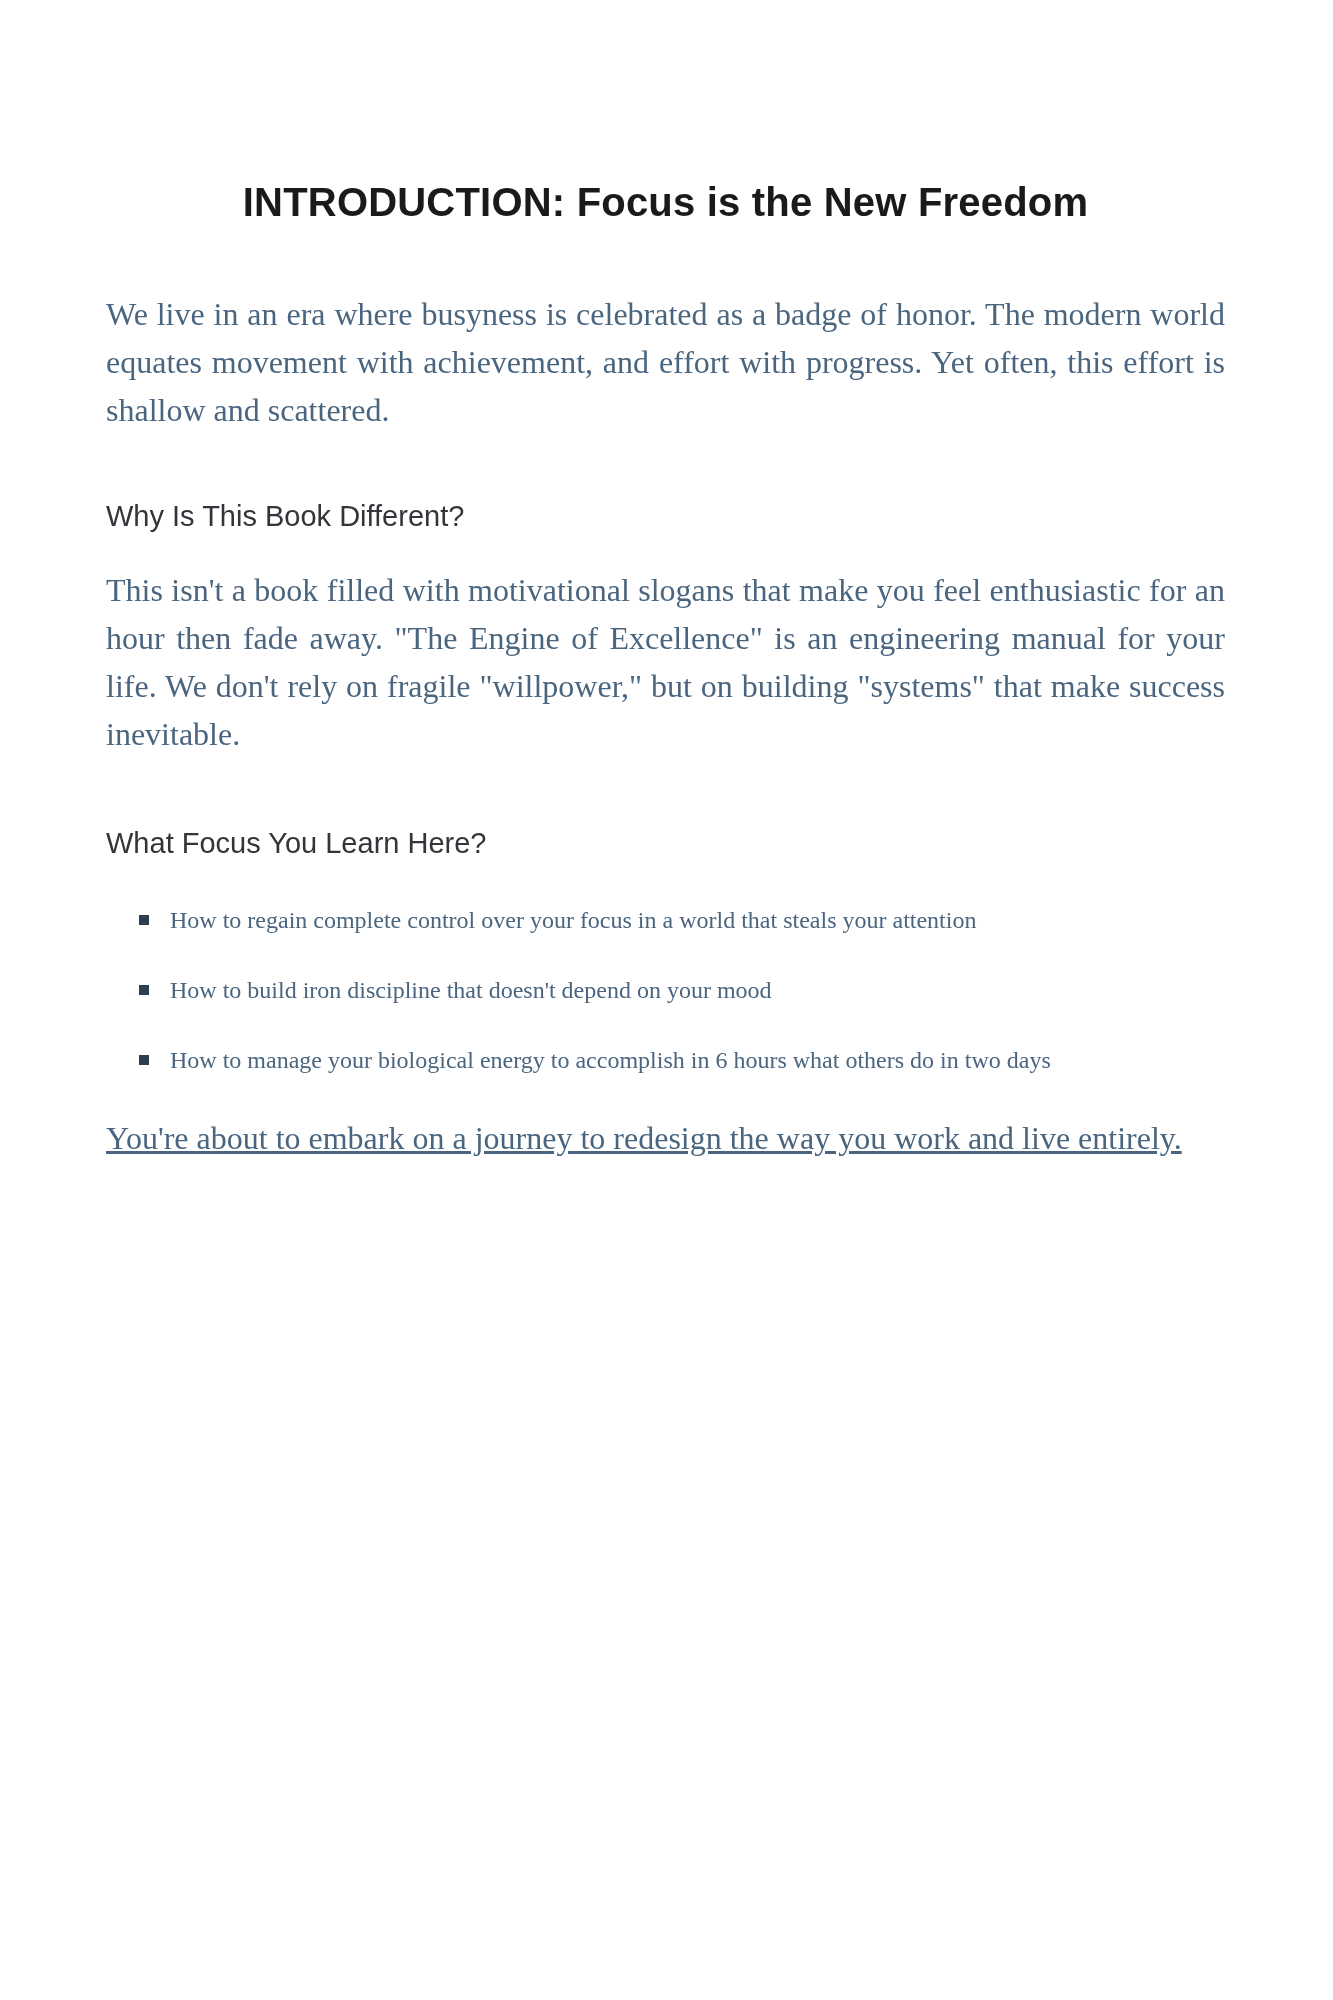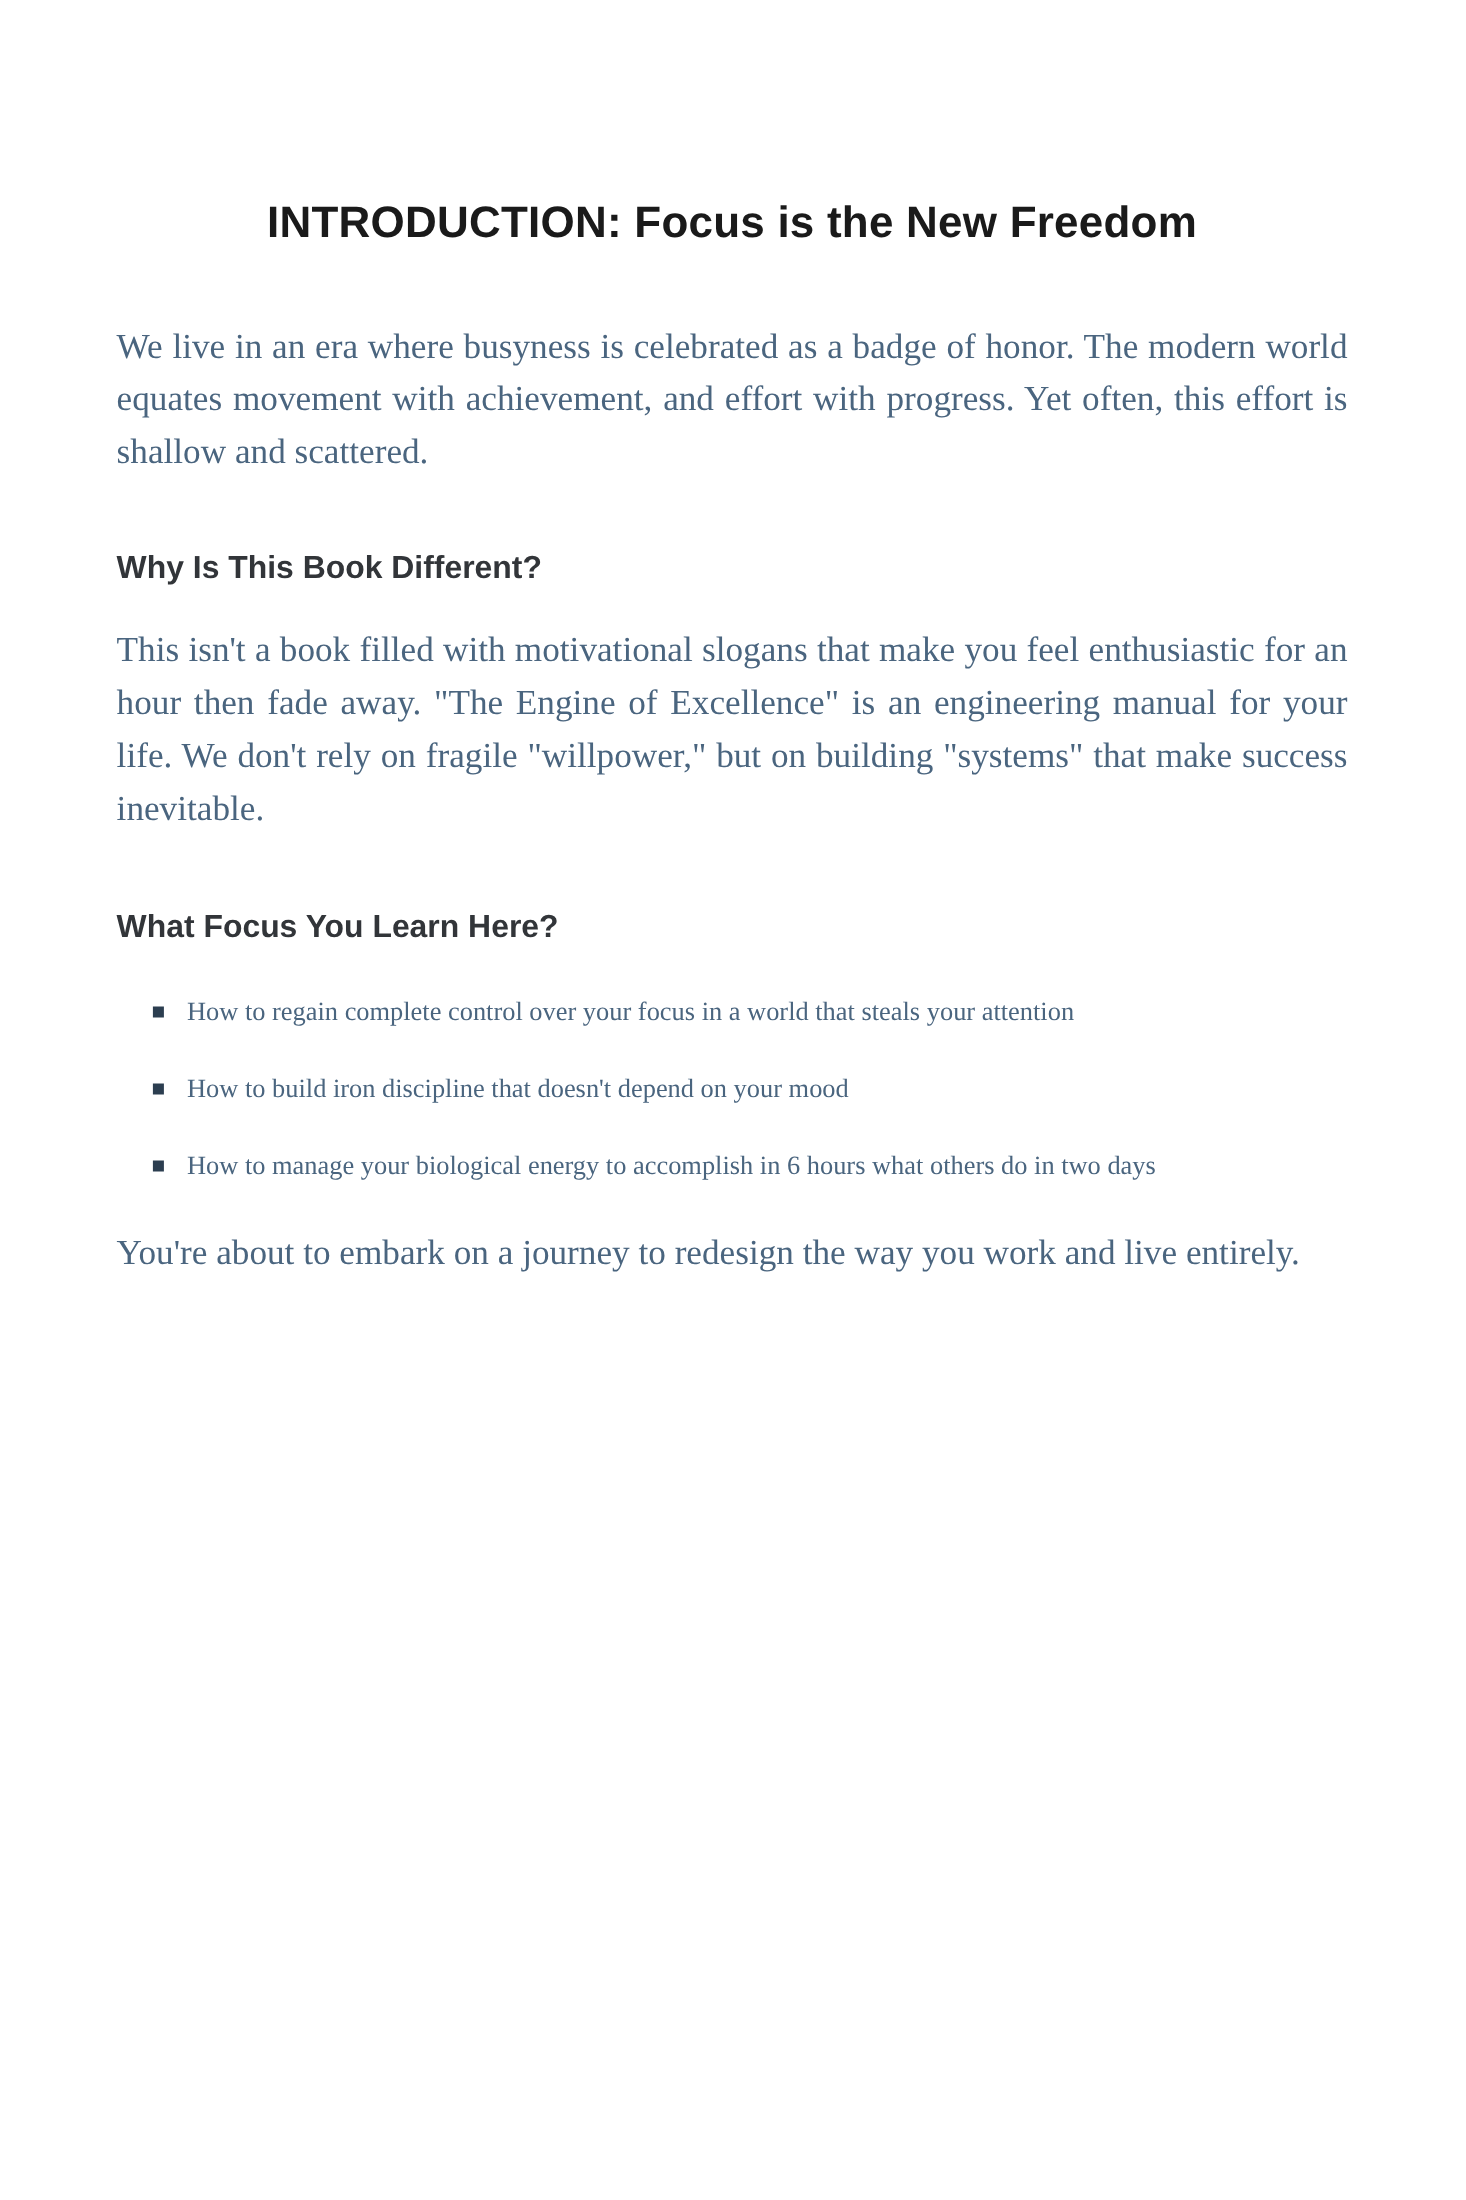--- a/index.html
+++ b/index.html
@@ -31,21 +31,21 @@
     font-family: "Liberation Serif", serif;
     font-size: 32px;
     line-height: 48px;
     color: #4a657f;
     text-align: justify;
     margin: 0;
   }
   .intro-para   { margin-top: 64px; }
   .section-head {
     font-family: "Liberation Sans", sans-serif;
-    font-weight: 700;
+    font-weight: 400;
     font-size: 29px;
     line-height: 40px;
     color: #323539;
     margin: 62px 0 30px 0;
   }
   .section-head-2 { margin-top: 65px; margin-bottom: 33px; }
   .learn-list {
     list-style: none;
     margin: 0 0 30px 0;
     padding: 0 0 0 64px;
@@ -60,21 +60,21 @@
     margin: 0 0 22px 0;
   }
   .learn-list li .bullet-square {
     position: absolute;
     left: -31px;
     top: 19px;
     width: 10px;
     height: 10px;
     background: #2c3e50;
   }
-  .closing-para { margin-top: 0; }
+  .closing-para { margin-top: 0; text-decoration: underline; }
 </style>
 </head>
 <body>
 
 <div class="page">
 
   <h1 class="doc-title">INTRODUCTION: Focus is the New Freedom</h1>
 
   <p class="body-para intro-para">We live in an era where busyness is celebrated as a badge of honor. The modern world equates movement with achievement, and effort with progress. Yet often, this effort is shallow and scattered.</p>
 

